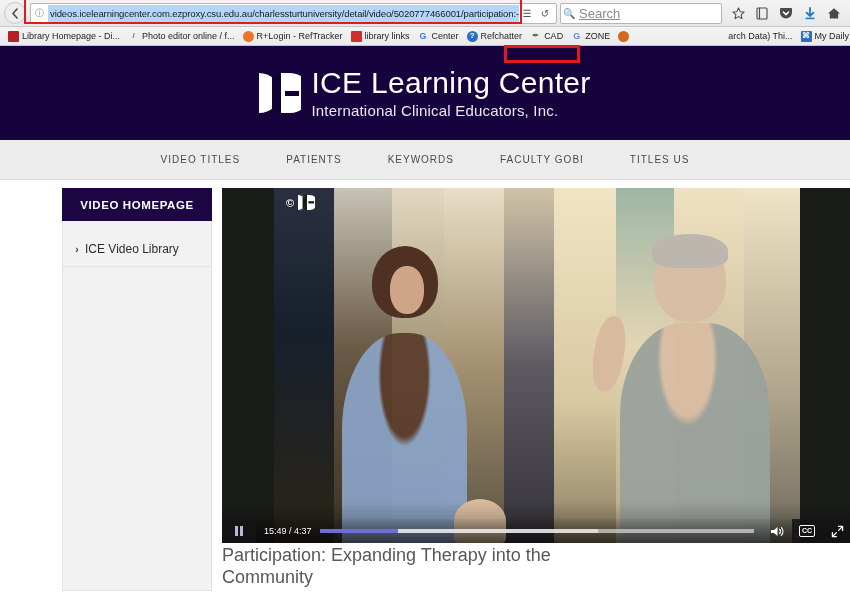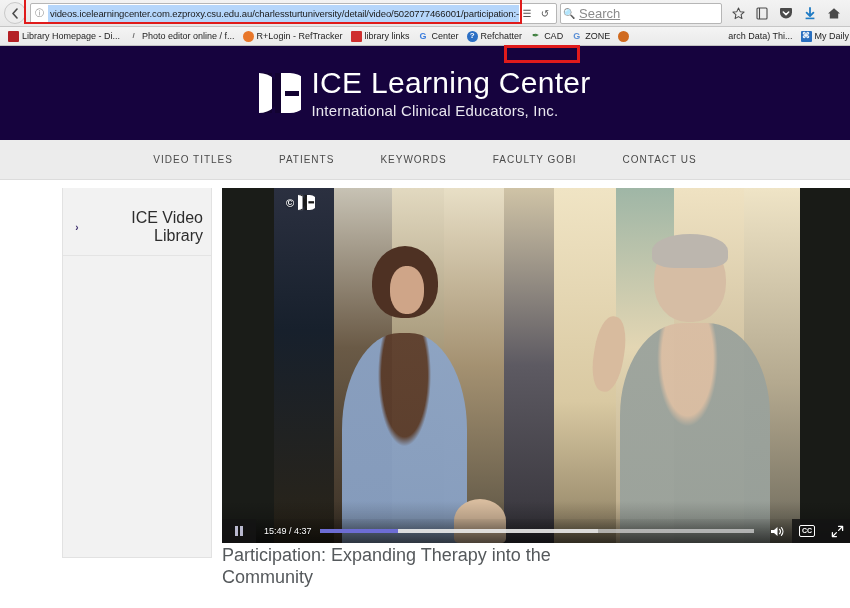--- a/index.html
+++ b/index.html
@@ -127,21 +127,21 @@
   .sidebar-body { background: #f2f2f2; border: 1px solid #e2e2e2; border-top: none; padding: 9px 0 0 0; min-height: 370px; }
   .search-row { display: flex; align-items: center; padding: 0 8px 0 6px; }
   .search-ico { width: 16px; color: #6a6a6a; font-size: 10px; text-align: center; flex: 0 0 auto; }
   .search-videos {
     flex: 1 1 auto; height: 19px; background: #d7d7d7; border: none;
     font-size: 9.5px; color: #7d7d7d; font-family: "Liberation Sans", sans-serif;
     padding-left: 5px; outline: none;
   }
   .lib-row { display: flex; align-items: center; padding: 12px 8px 10px 6px; border-bottom: 1px solid #e4e4e4; }
   .chevron { width: 16px; text-align: center; color: #3b2c6b; font-size: 10px; font-weight: bold; flex: 0 0 auto; }
-  .lib-label { font-size: 16px; color: #2d2d2d; text-align: right; }
+  .lib-label { font-size: 12px; color: #2d2d2d; text-align: right; }
 
   .main-col { flex: 1 1 auto; margin-left: 10px; padding-right: 0; }
   .player { position: relative; width: 630px; height: 355px; background: #000; overflow: hidden; }
   .video-scene { position: absolute; inset: 0; }
   .vs-band { position: absolute; top: 0; bottom: 0; }
   .overlay-wm {
     position: absolute; left: 64px; top: 6px; display: flex; align-items: center; gap: 4px;
     color: #ffffff; font-size: 12.5px; font-weight: bold; letter-spacing: 0.2px;
     text-shadow: 0 1px 2px rgba(0,0,0,0.55); z-index: 5;
   }
@@ -294,26 +294,27 @@
           <div class="logo-sub">International Clinical Educators, Inc.</div>
         </div>
       </div>
     </div>
 
     <div class="site-nav">
       <div class="nav-link">VIDEO TITLES</div>
       <div class="nav-link">PATIENTS</div>
       <div class="nav-link">KEYWORDS</div>
       <div class="nav-link">FACULTY GOBI</div>
-      <div class="nav-link">CONTACT US</div>
+      <div class="nav-link">TITLES US</div>
     </div>
 
     <div class="content">
 
       <div class="sidebar">
+        <div class="sidebar-head">VIDEO HOMEPAGE</div>
         <div class="sidebar-body">
           <div class="lib-row">
             <div class="chevron">›</div>
             <div class="lib-label">ICE Video Library</div>
           </div>
         </div>
       </div>
 
       <div class="main-col">
 

